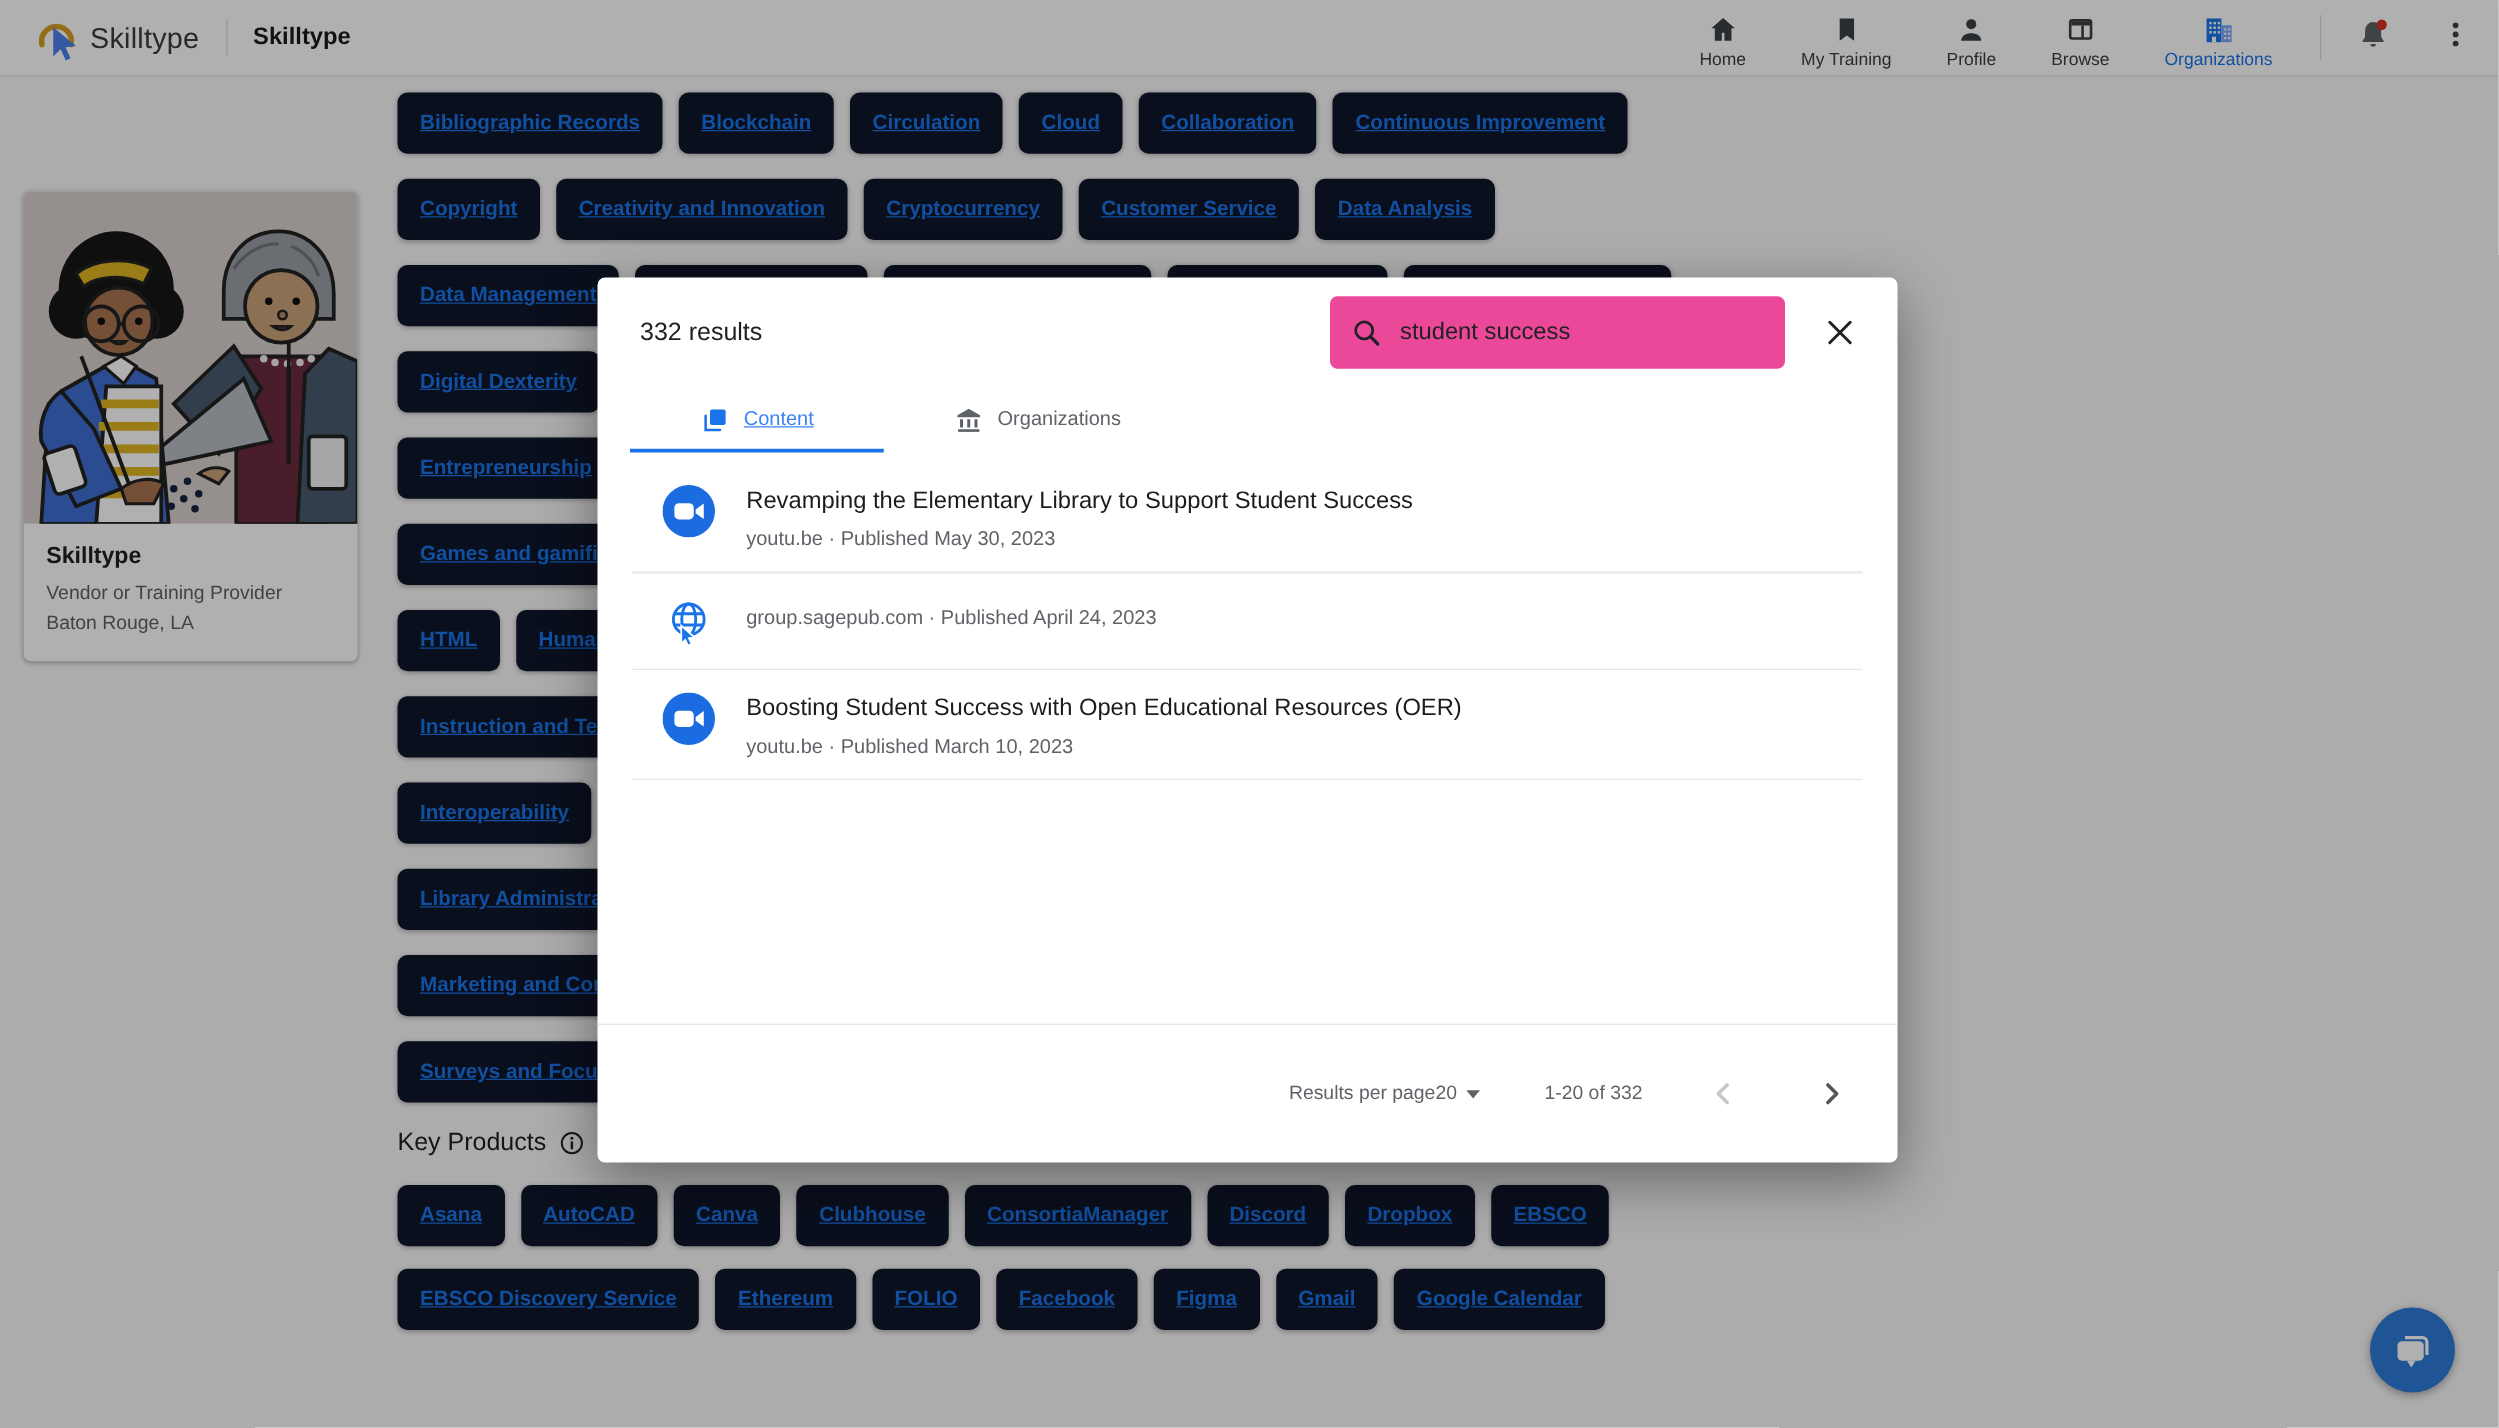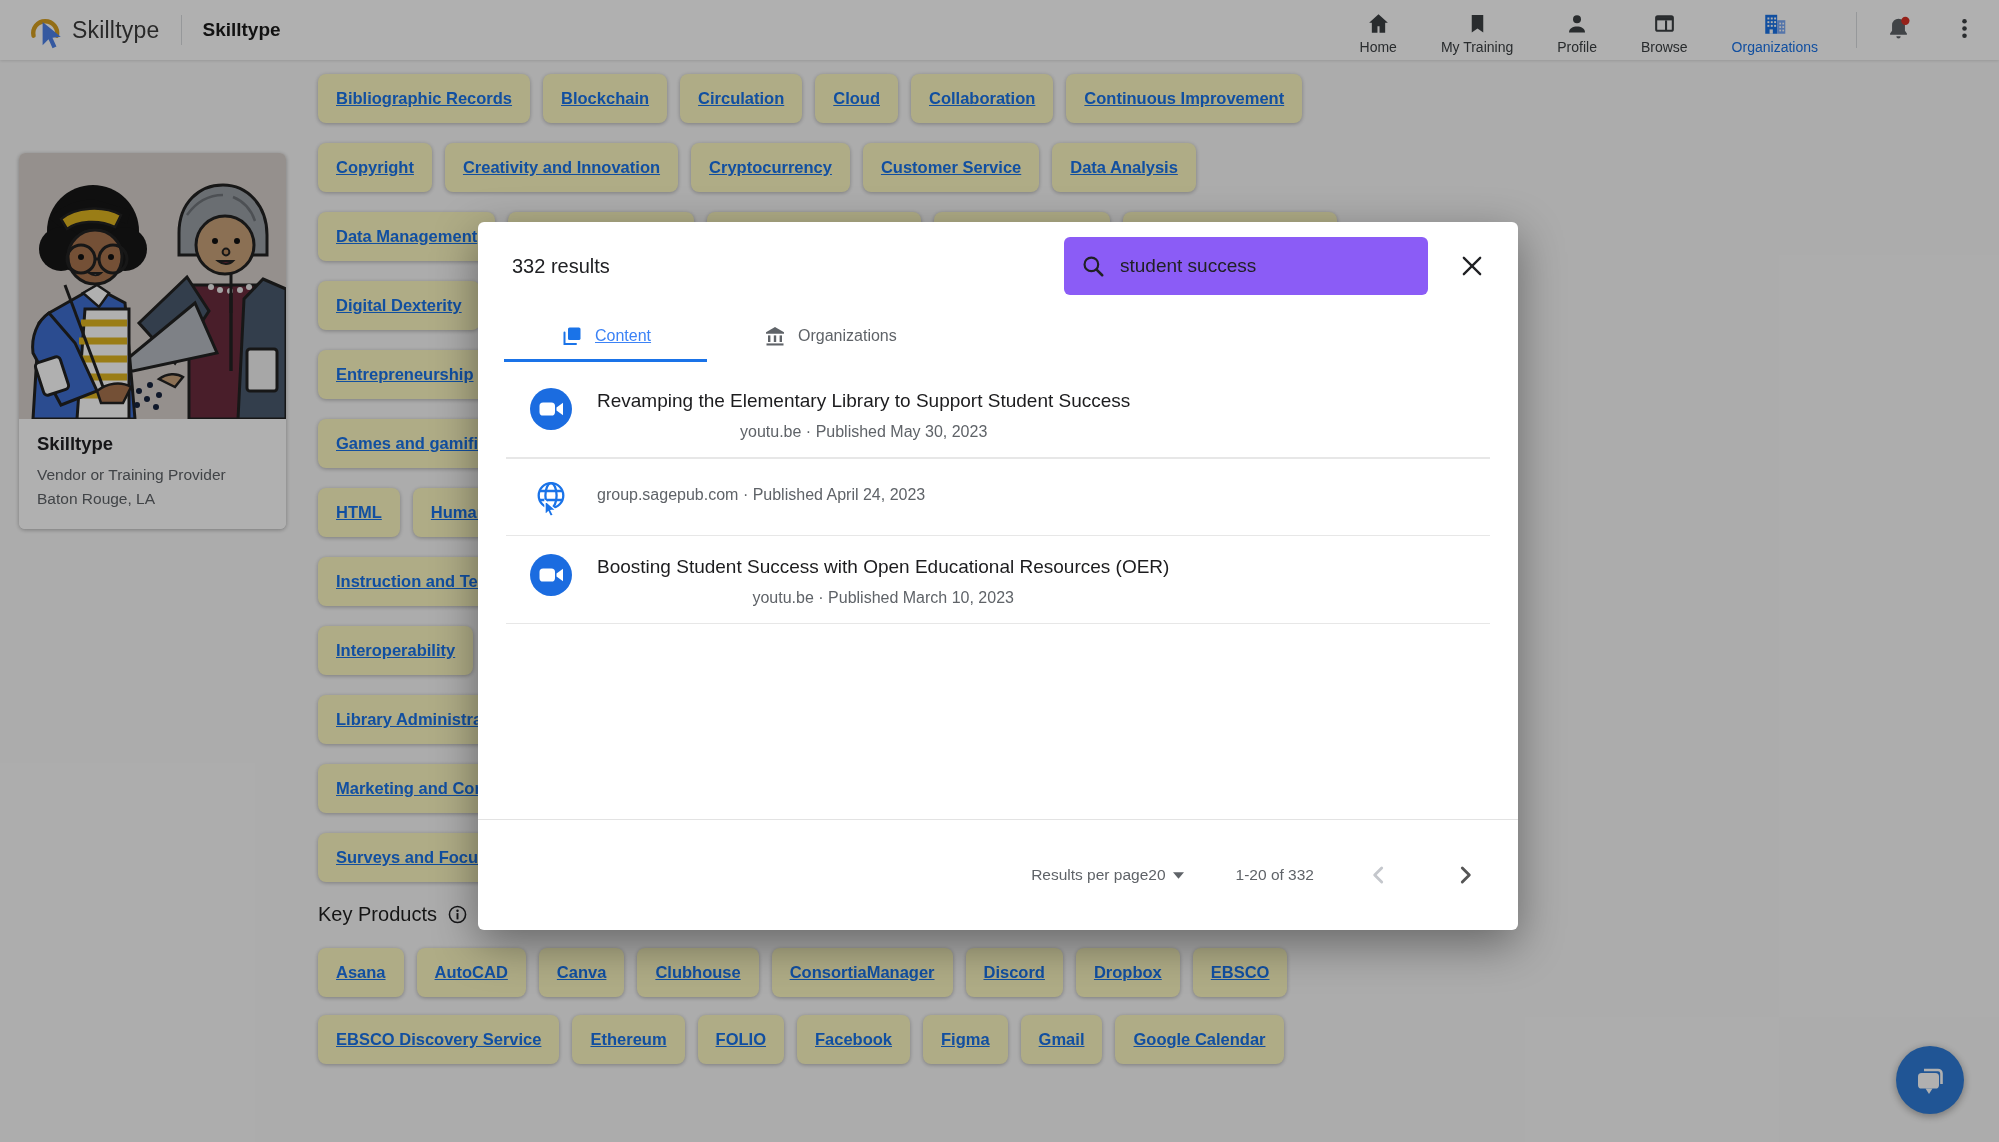--- a/index.html
+++ b/index.html
@@ -32,55 +32,55 @@
   .profile-card{position:absolute;left:19px;top:153px;width:267px;background:#fff;border-radius:6px;
     overflow:hidden;box-shadow:0 1px 4px rgba(0,0,0,.3);}
   .profile-illustration{display:block;width:267px;height:266px;}
   .profile-card-body{padding:14px 18px 18px 18px;background:#fff;}
   .profile-name{font-size:18.5px;font-weight:bold;color:#202124;margin-bottom:8px;}
   .profile-line{font-size:15.5px;color:#5f6368;line-height:1.55;}
 
   
   .topics{position:absolute;left:318px;top:74px;width:1600px;}
   .topic-row{position:absolute;left:0;display:flex;gap:13px;white-space:nowrap;}
-  .chip{background:#fef9c3;border-radius:8px;padding:15px 18px;box-shadow:0 1px 4px rgba(0,0,0,.28);
+  .chip{background:#0f172a;border-radius:8px;padding:15px 18px;box-shadow:0 1px 4px rgba(0,0,0,.28);
     font-size:16.5px;font-weight:600;cursor:pointer;}
   .chip a{color:#1a73e8;text-decoration:underline;}
   .chip.ghost{height:19px;}
 
   
   .key-products{position:absolute;left:318px;top:903px;width:1600px;}
   .kp-heading{display:flex;align-items:center;gap:10px;font-size:20px;color:#1f1f1f;margin-bottom:22px;}
   .kp-row{display:flex;gap:13px;margin-bottom:18px;}
 
   
   .chat-fab{position:absolute;left:1896px;top:1046px;width:68px;height:68px;border-radius:50%;
     background:#2f7cd8;display:flex;align-items:center;justify-content:center;cursor:pointer;
     box-shadow:0 2px 8px rgba(0,0,0,.35);}
 
   
   .overlay{position:absolute;inset:0;background:rgba(0,0,0,.31);z-index:10;}
   .modal{position:absolute;left:478px;top:222px;width:1040px;height:708px;background:#fff;
     border-radius:6px;box-shadow:0 14px 45px rgba(0,0,0,.4);z-index:20;display:flex;flex-direction:column;}
   .modal-header{display:flex;align-items:center;height:88px;flex:none;padding:0 28px 0 34px;}
   .results-count{font-size:20px;color:#202124;}
-  .search-box{margin-left:auto;width:332px;height:58px;background:#8b5cf6;border-radius:6px;
+  .search-box{margin-left:auto;width:332px;height:58px;background:#ec4899;border-radius:6px;
     display:flex;align-items:center;padding:0 16px;gap:12px;}
   .search-input{border:none;background:transparent;outline:none;font-size:19px;color:#202124;
     font-family:inherit;width:230px;}
   .close-btn{margin-left:26px;cursor:pointer;display:flex;padding:4px;}
 
   .tabs{display:flex;align-items:stretch;height:52px;flex:none;padding-left:26px;}
   .tab{display:flex;align-items:center;gap:11px;font-size:16px;cursor:pointer;position:relative;}
   .tab.active{color:#3b82f6;padding:0 56px;text-decoration:underline;}
   .tab.active::after{content:"";position:absolute;left:0;right:0;bottom:0;height:3px;background:#1a73e8;}
   .tab.inactive{color:#5f6368;margin-left:42px;padding:0 14px;}
 
   .results{flex:1;padding-top:8px;overflow:hidden;}
-  .result-row{display:flex;align-items:flex-start;gap:25px;padding:18px 34px 16px 52px;cursor:pointer;text-align:center;}
+  .result-row{display:flex;align-items:flex-start;gap:25px;padding:18px 34px 16px 52px;cursor:pointer;}
   .result-icn{flex:none;width:42px;height:42px;}
   .result-title{font-size:19px;color:#1c1c1e;line-height:1.38;max-width:820px;}
   .result-meta{font-size:16px;color:#5f6368;margin-top:9px;}
   .result-sep{height:1px;background:#e7e7e7;margin:0 28px;}
 
   .modal-footer{flex:none;height:110px;border-top:1px solid #e3e3e3;display:flex;align-items:center;
     justify-content:flex-end;padding-right:36px;font-size:15.5px;color:#5f6368;}
   .per-page{display:flex;align-items:center;gap:7px;cursor:pointer;}
   .page-range{margin-left:52px;}
   .pg-btn{display:flex;margin-left:48px;padding:4px;}

